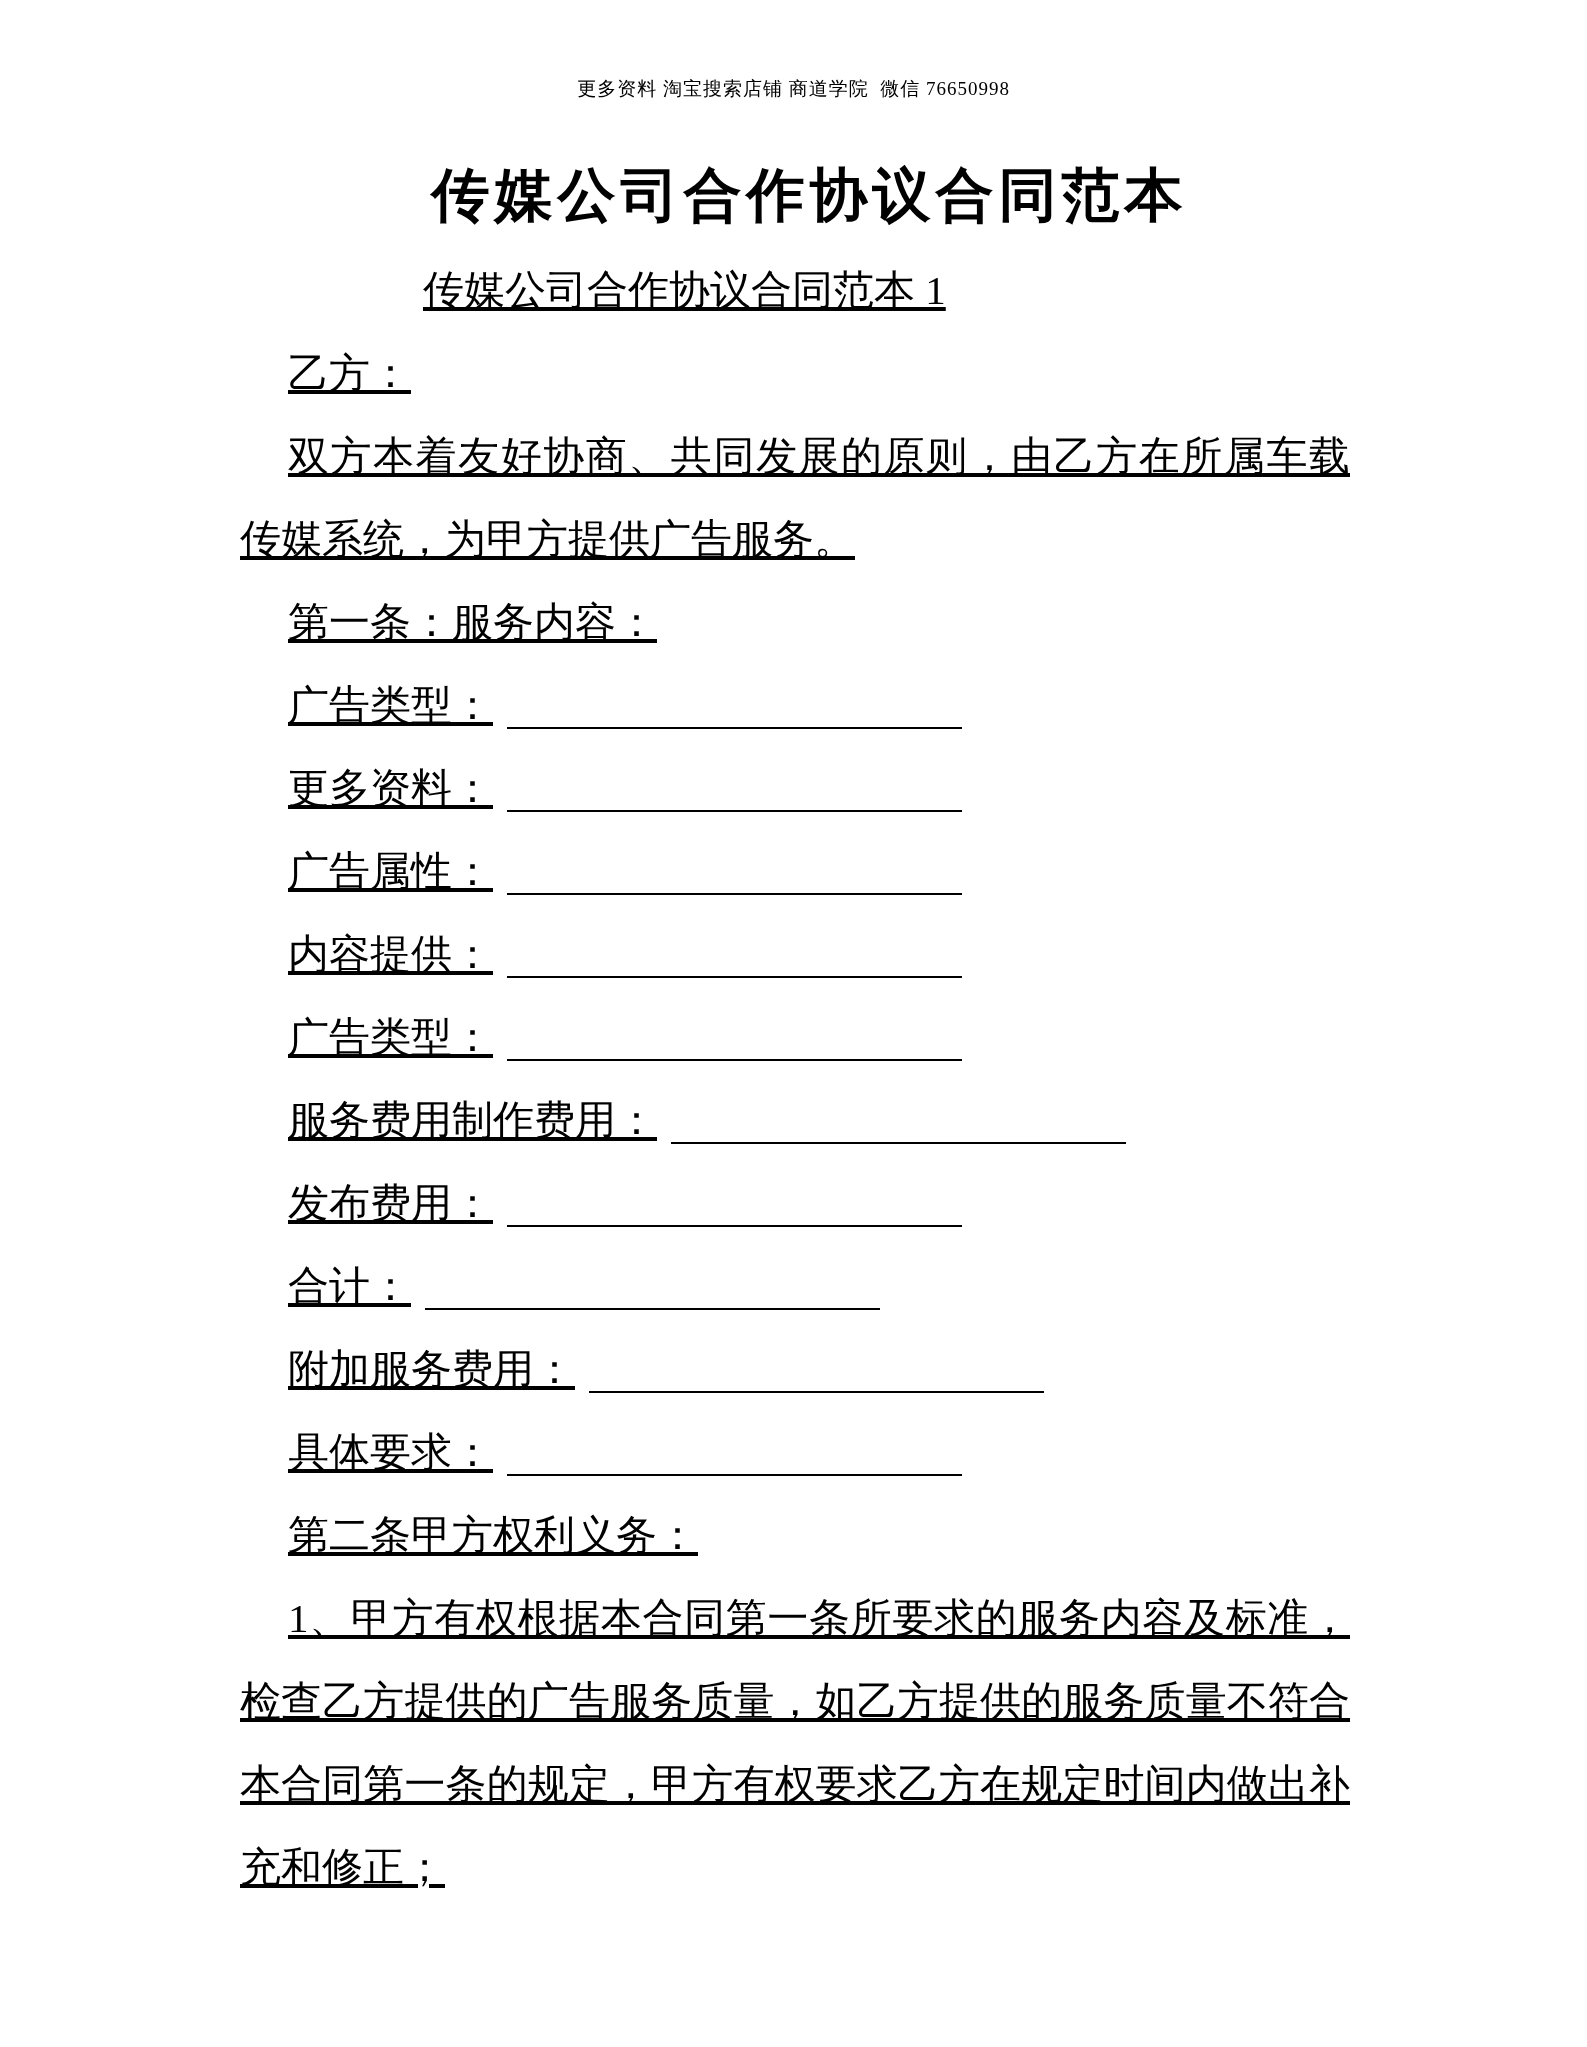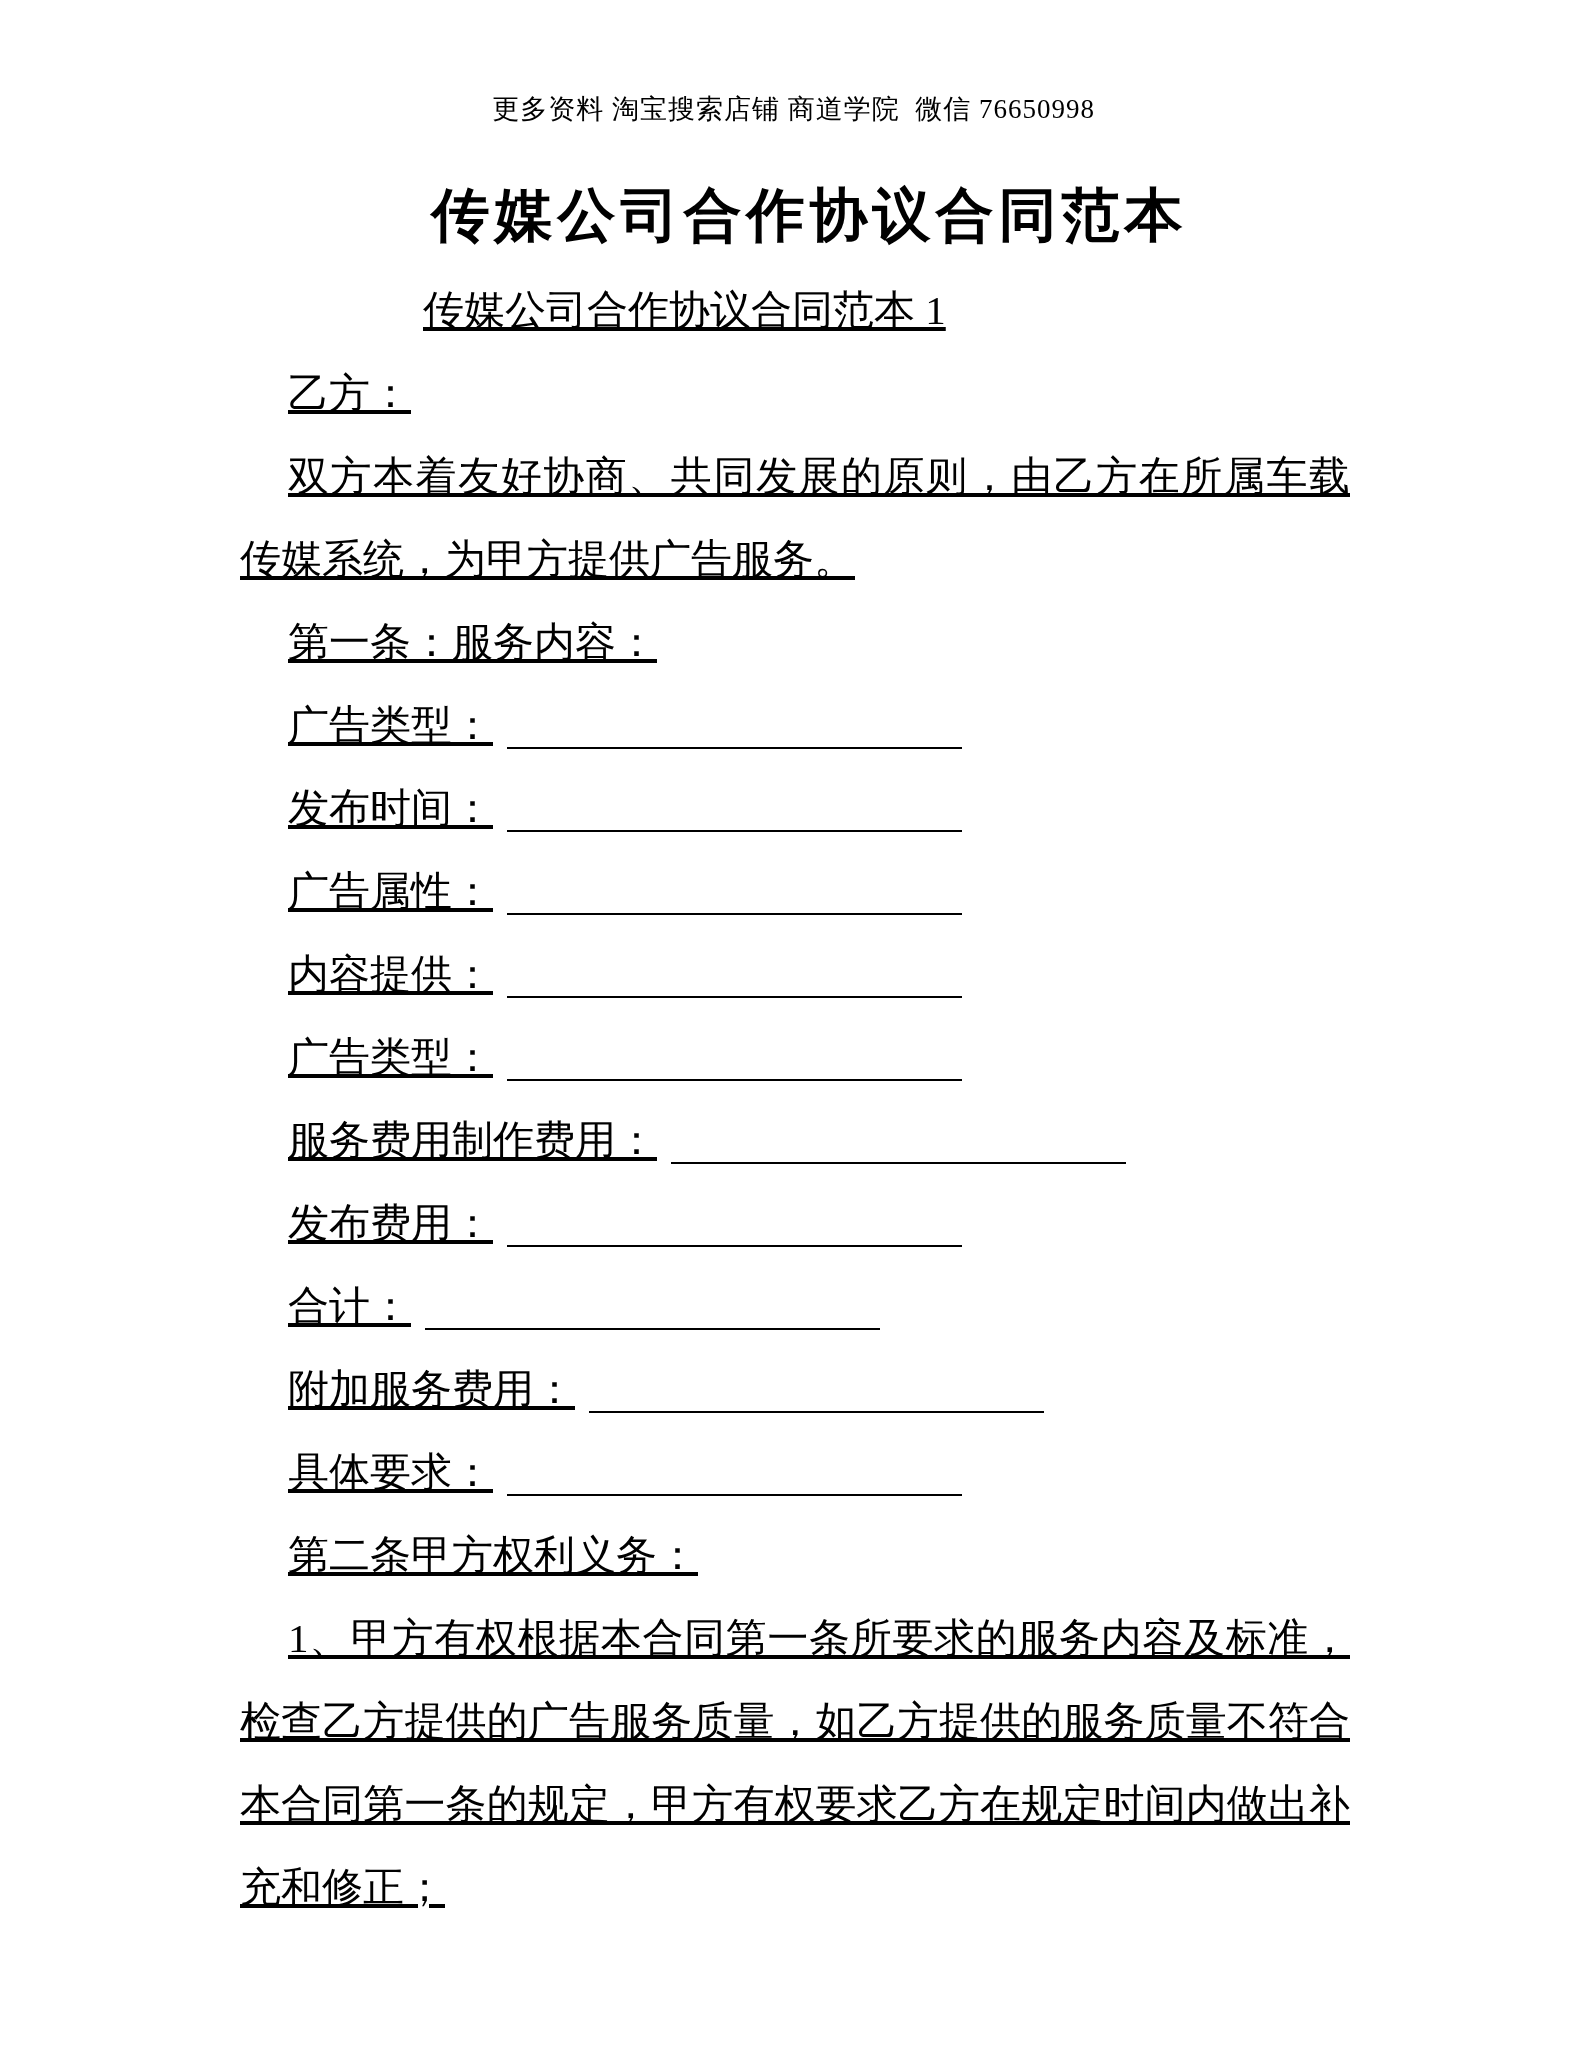--- a/index.html
+++ b/index.html
@@ -14,23 +14,23 @@
     font-family: "Liberation Serif", "DejaVu Serif", serif;
     color: #000000;
   }
   .page {
     width: 1587px;
     height: 2047px;
     background: #ffffff;
     position: relative;
   }
   .header-note {
-    padding-top: 92px;
+    padding-top: 72px;
     text-align: center;
-    font-size: 27px;
+    font-size: 19px;
     line-height: 34px;
     letter-spacing: 1px;
     white-space: pre-wrap;
   }
   .doc-title {
     margin-top: 54px;
     text-align: center;
     font-size: 58px;
     font-weight: bold;
     line-height: 72px;
@@ -77,21 +77,21 @@
 
 
     <p>乙方：</p>
 
     <p class="para">双方本着友好协商、共同发展的原则，由乙方在所属车载传媒系统，为甲方提供广告服务。</p>
 
     <p>第一条：服务内容：</p>
 
     <p class="field-row"><span>广告类型：</span><span class="blank"></span></p>
 
-    <p class="field-row"><span>发布时间：</span><span class="blank"></span></p>
+    <p class="field-row"><span>更多资料：</span><span class="blank"></span></p>
 
     <p class="field-row"><span>广告属性：</span><span class="blank"></span></p>
 
     <p class="field-row"><span>内容提供：</span><span class="blank"></span></p>
 
     <p class="field-row"><span>广告类型：</span><span class="blank"></span></p>
 
     <p class="field-row"><span>服务费用制作费用：</span><span class="blank"></span></p>
 
     <p class="field-row"><span>发布费用：</span><span class="blank"></span></p>

